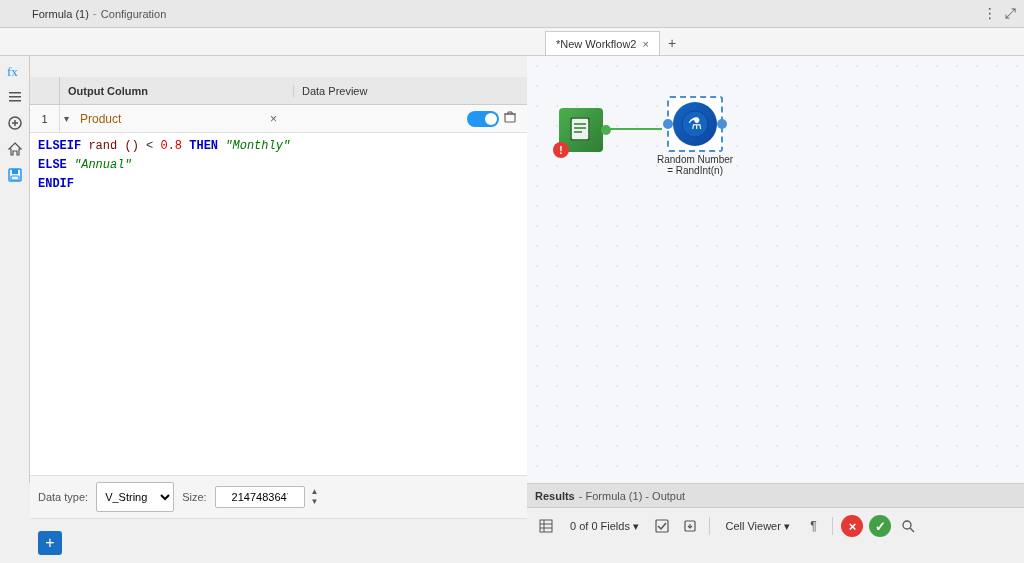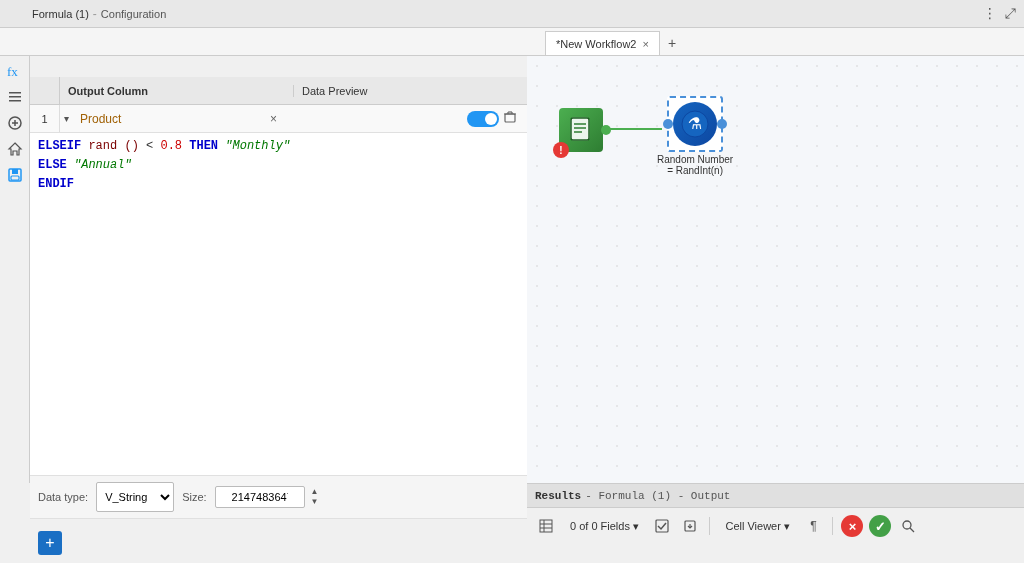--- a/index.html
+++ b/index.html
@@ -380,21 +380,20 @@
     }
     .results-header {
       height: 24px;
       background: #e0e0e0;
       display: flex;
       align-items: center;
       padding: 0 8px;
       font-size: 11px;
       color: #333;
       border-bottom: 1px solid #ccc;
-      font-family: Liberation Mono, monospace;
     }
     .results-title {
       font-weight: bold;
       color: #333;
     }
     .results-subtitle {
       color: #555;
       margin-left: 4px;
     }
     .results-toolbar {

